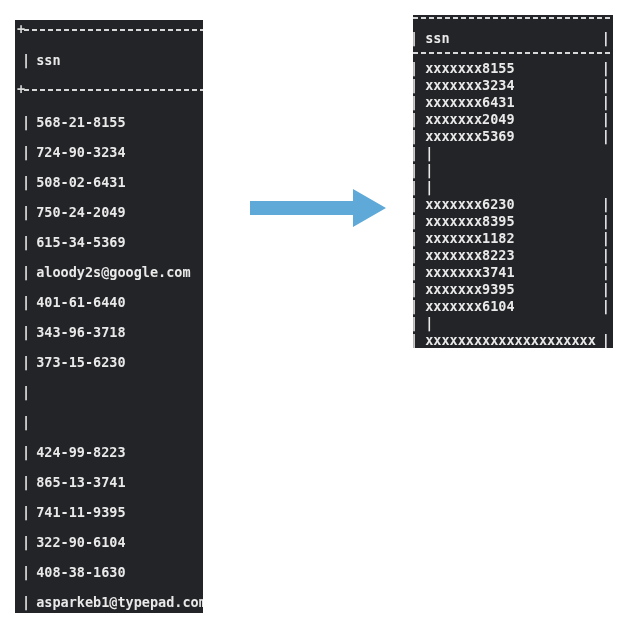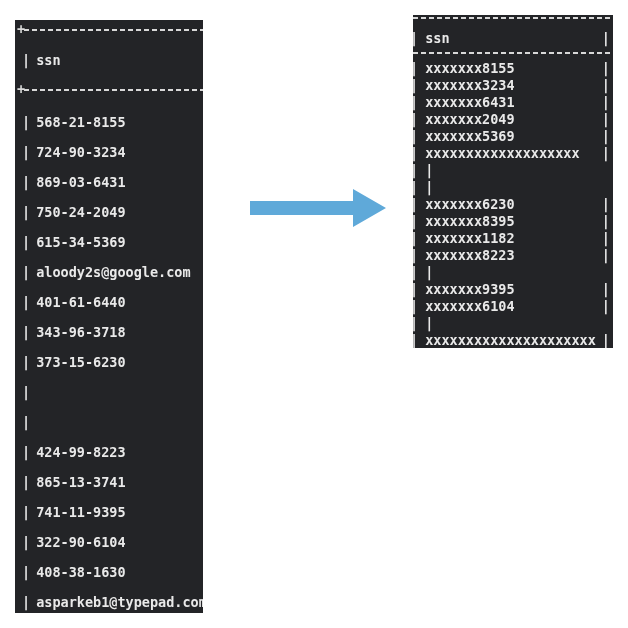--- a/index.html
+++ b/index.html
@@ -87,21 +87,21 @@
           <span class="val">568-21-8155</span>
         </div>
 
         <div class="row">
           <span class="pipe">|</span>
           <span class="val">724-90-3234</span>
         </div>
 
         <div class="row">
           <span class="pipe">|</span>
-          <span class="val">869-03-6431</span>
+          <span class="val">508-02-6431</span>
         </div>
 
         <div class="row">
           <span class="pipe">|</span>
           <span class="val">750-24-2049</span>
         </div>
 
         <div class="row">
           <span class="pipe">|</span>
           <span class="val">615-34-5369</span>
@@ -212,21 +212,20 @@
         </div>
 
         <div class="row">
           <span class="pipe-l">|</span>
           <span class="val">xxxxxxx5369</span>
           <span class="pipe-r">|</span>
         </div>
 
         <div class="row">
           <span class="pipe-l">|</span>
-          <span class="val">xxxxxxxxxxxxxxxxxxx</span>
           <span class="pipe-r">|</span>
         </div>
 
         <div class="row">
           <span class="pipe-l">|</span>
           <span class="pipe-r">|</span>
         </div>
 
         <div class="row">
           <span class="pipe-l">|</span>
@@ -252,20 +251,21 @@
         </div>
 
         <div class="row">
           <span class="pipe-l">|</span>
           <span class="val">xxxxxxx8223</span>
           <span class="pipe-r">|</span>
         </div>
 
         <div class="row">
           <span class="pipe-l">|</span>
+          <span class="val">xxxxxxx3741</span>
           <span class="pipe-r">|</span>
         </div>
 
         <div class="row">
           <span class="pipe-l">|</span>
           <span class="val">xxxxxxx9395</span>
           <span class="pipe-r">|</span>
         </div>
 
         <div class="row">

